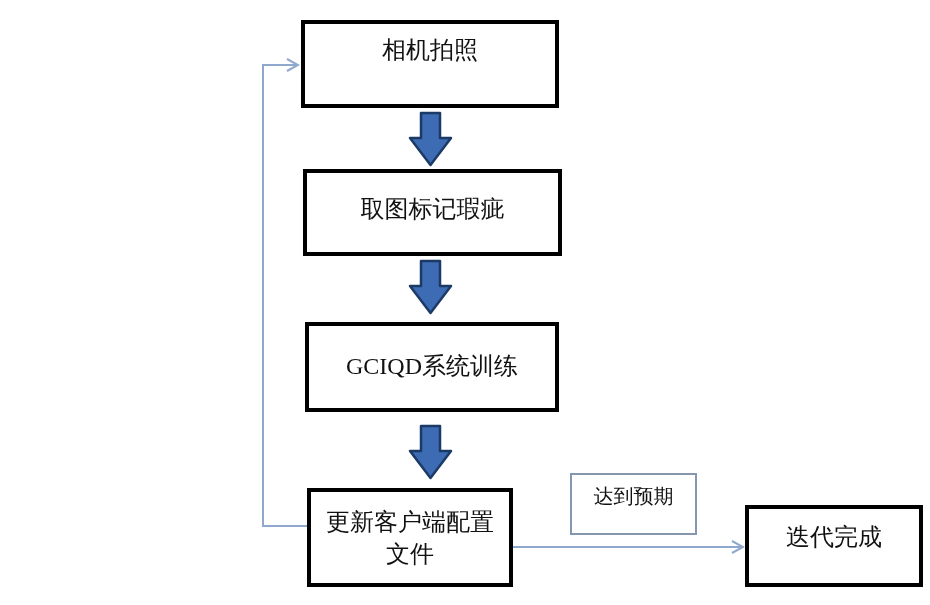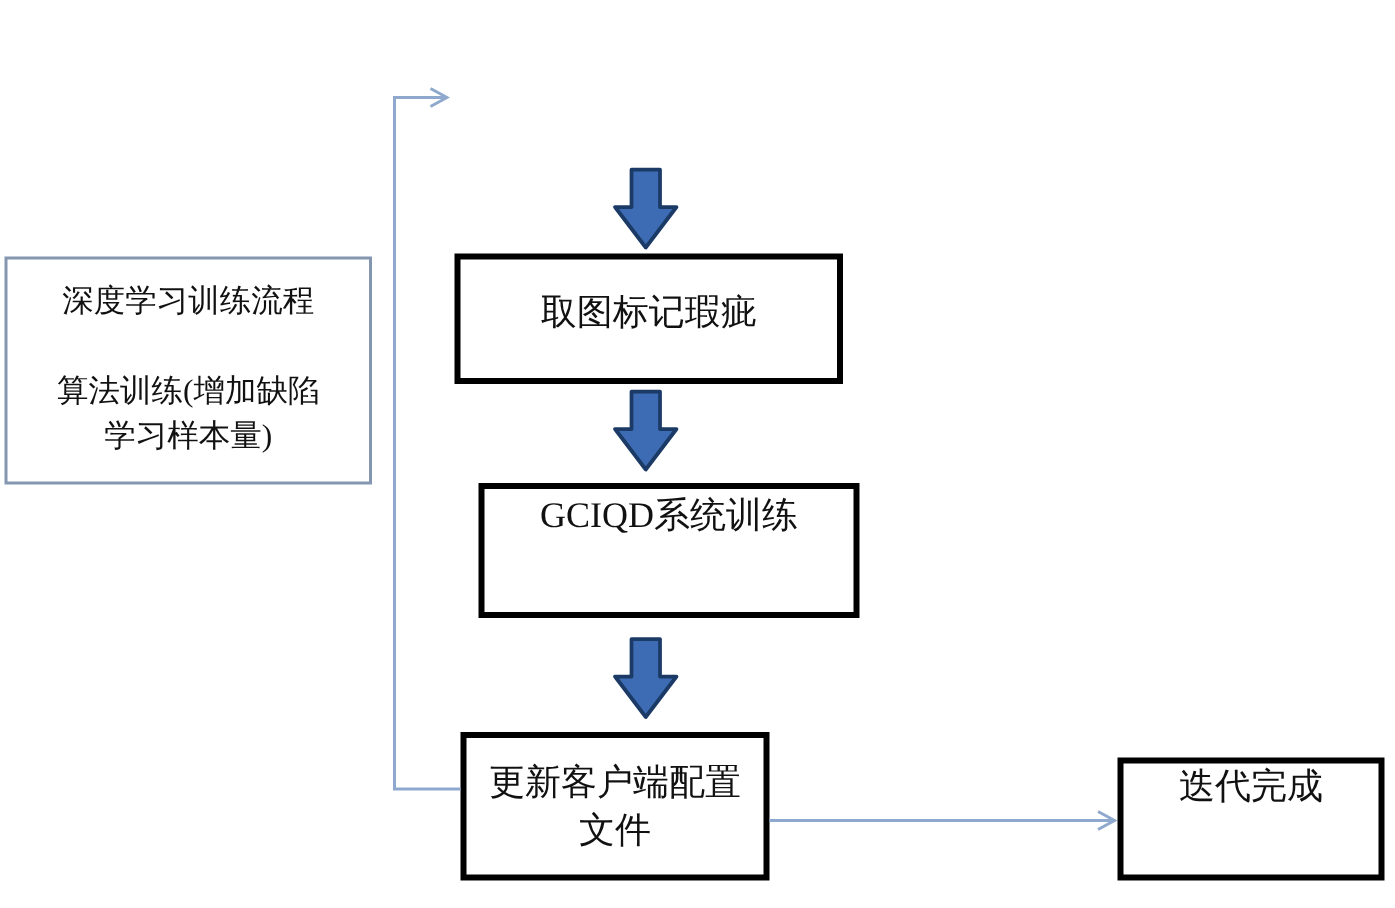--- a/index.html
+++ b/index.html
@@ -8,58 +8,56 @@
     font-family:"Liberation Serif","DejaVu Serif",serif;color:#111111;
   }
   .node{
     position:absolute;box-sizing:border-box;background:#ffffff;
     text-align:center;white-space:pre-line;
   }
   .thick{border:4px solid #000000;font-size:24px;line-height:32px;}
   .thin{border:2px solid #8496b0;}
   .box-camera {left:301px;top:20px; width:258px;height:88px; padding-top:10px;}
   .box-mark   {left:303px;top:169px;width:259px;height:87px; padding-top:20px;}
-  .box-train  {left:319px;top:322px;width:254px;height:90px; padding-top:2px;}
+  .box-train  {left:305px;top:322px;width:254px;height:90px; padding-top:24px;}
   .box-update {left:307px;top:488px;width:206px;height:99px;padding-top:14px;}
-  .box-done   {left:745px;top:505px;width:178px;height:82px; }
+  .box-done   {left:745px;top:505px;width:178px;height:82px; padding-top:12px;}
   .box-note   {left:3px;  top:171px;width:245px;height:152px;padding-top:12px;font-size:21px;line-height:30px;}
   .box-expected{left:570px;top:473px;width:127px;height:62px;padding-top:8px;font-size:20px;line-height:26px;}
   .block-arrow{position:absolute;width:46px;height:56px;}
   .ba1{left:407px;top:111px;}
   .ba2{left:407px;top:259px;}
   .ba3{left:407px;top:424px;}
   .conn{position:absolute;background:#8fa8cd;}
   .conn-v    {left:262px;top:64px; width:2px;height:462px;}
   .conn-htop {left:262px;top:64px; width:36px;height:2px;}
   .conn-hbot {left:262px;top:525px;width:45px;height:2px;}
   .conn-right{left:513px;top:546px;width:230px;height:2px;}
   .head{position:absolute;width:16px;height:16px;}
   .head-top  {left:284px;top:57px;}
   .head-right{left:729px;top:539px;}
 </style>
 </head>
 <body>
 
 <div id="canvas">
 
-  <div class="node thin box-note">深度学习训练流程
 
-算法训练(增加缺陷
-学习样本量)</div>
-
+  <div class="node thick box-camera">相机拍照</div>
 
   <div class="node thick box-mark">取图标记瑕疵</div>
 
   <div class="node thick box-train">GCIQD系统训练</div>
 
   <div class="node thick box-update">更新客户端配置
 文件</div>
 
   <div class="node thick box-done">迭代完成</div>
 
+  <div class="node thin box-expected">达到预期</div>
 
   <svg class="block-arrow ba1" viewBox="0 0 46 56">
     <path d="M14 2 L33 2 L33 27 L44 27 L23.5 54 L3 27 L14 27 Z" fill="#3d6cb4" stroke="#1b3a66" stroke-width="2.5" stroke-linejoin="round"></path>
   </svg>
   <svg class="block-arrow ba2" viewBox="0 0 46 56">
     <path d="M14 2 L33 2 L33 27 L44 27 L23.5 54 L3 27 L14 27 Z" fill="#3d6cb4" stroke="#1b3a66" stroke-width="2.5" stroke-linejoin="round"></path>
   </svg>
   <svg class="block-arrow ba3" viewBox="0 0 46 56">
     <path d="M14 2 L33 2 L33 27 L44 27 L23.5 54 L3 27 L14 27 Z" fill="#3d6cb4" stroke="#1b3a66" stroke-width="2.5" stroke-linejoin="round"></path>
   </svg>

